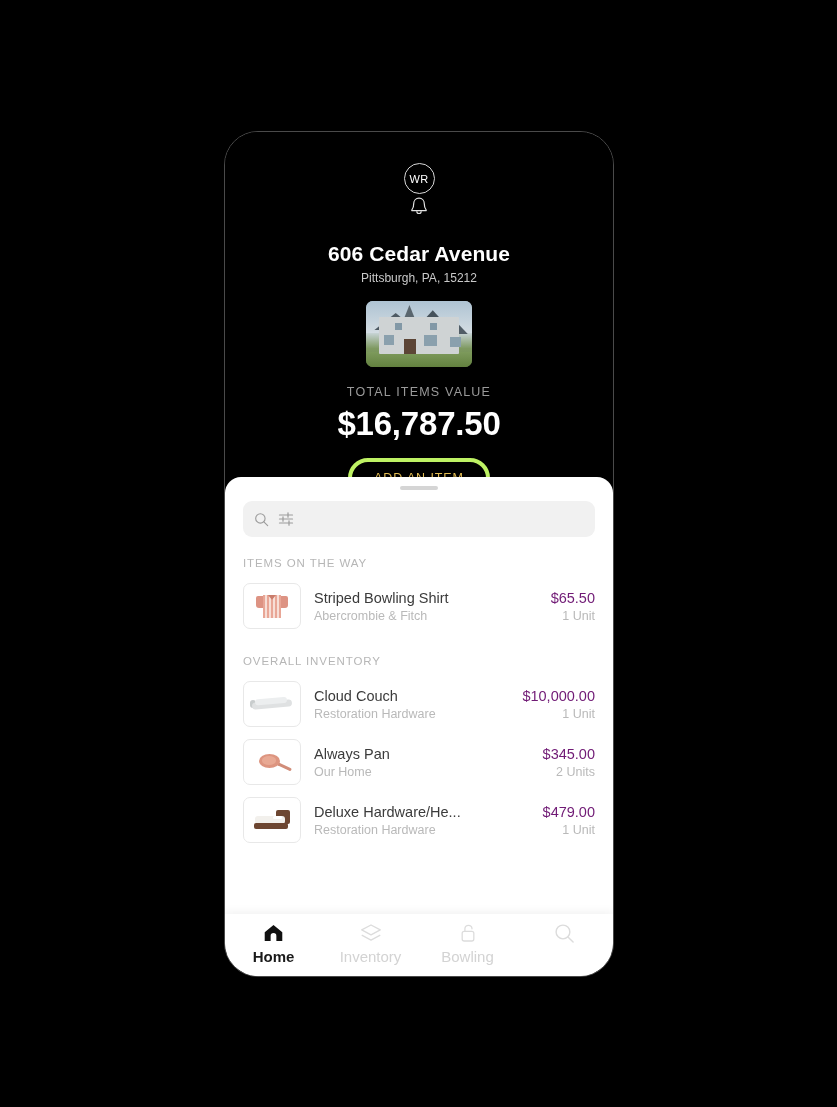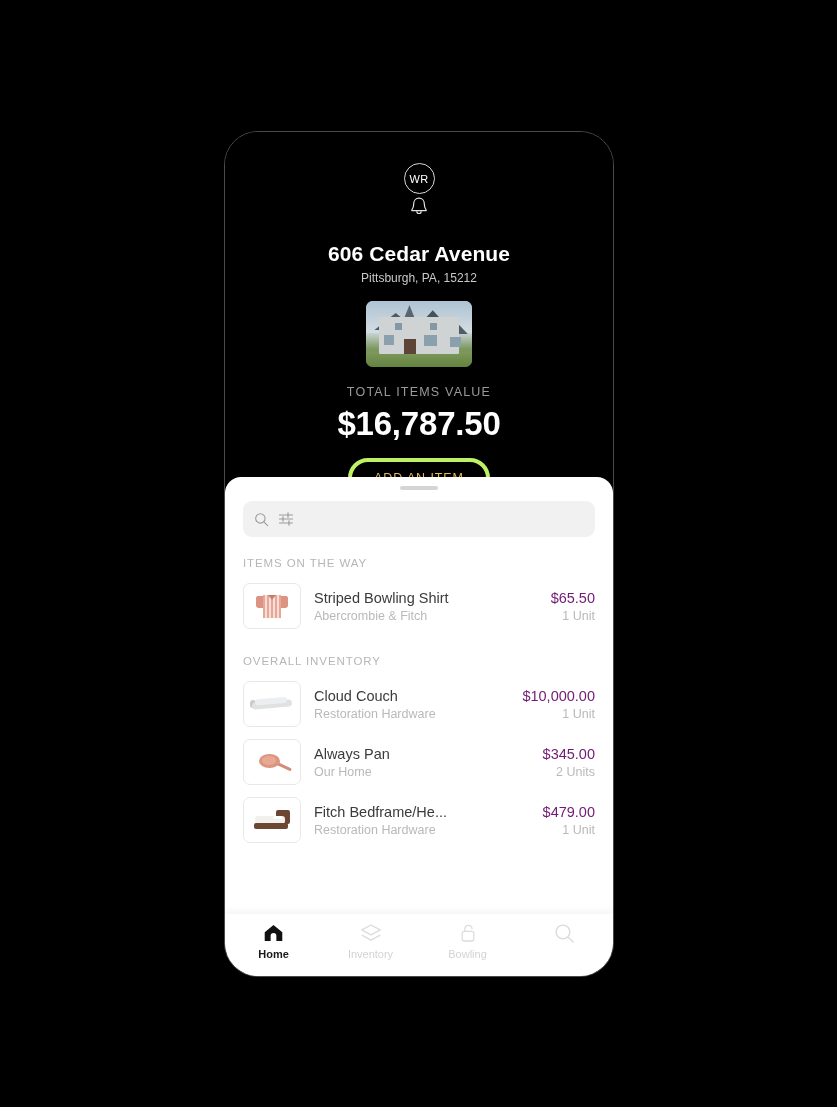--- a/index.html
+++ b/index.html
@@ -276,21 +276,21 @@
     box-shadow: 0 -3px 8px rgba(0,0,0,0.05);
   }
   .tab {
     flex: 1;
     display: flex;
     flex-direction: column;
     align-items: center;
     gap: 5px;
     cursor: pointer;
   }
-  .tab-label { font-size: 11px; }
+  .tab-label { font-size: 15px; }
   .tab.active .tab-label { color: #1a1a1a; font-weight: bold; }
   .tab.inactive .tab-label { color: #d3d3d3; }
 </style>
 </head>
 <body>
 
 <div id="phone">
 
   <div class="hero">
 
@@ -403,21 +403,21 @@
     </div>
 
     <div class="item-row">
       <div class="thumb">
         <div class="ic-bed-hb"></div>
           <div class="ic-bed-m"></div>
         <div class="ic-bed-p"></div>
           <div class="ic-bed-f"></div>
       </div>
       <div class="item-text">
-        <div class="item-name">Fitch Bedframe/He...</div>
+        <div class="item-name">Deluxe Hardware/He...</div>
         <div class="item-brand">Restoration Hardware</div>
       </div>
       <div class="item-right">
         <div class="item-price">$479.00</div>
         <div class="item-units">1 Unit</div>
       </div>
     </div>
 
   </div>
 

